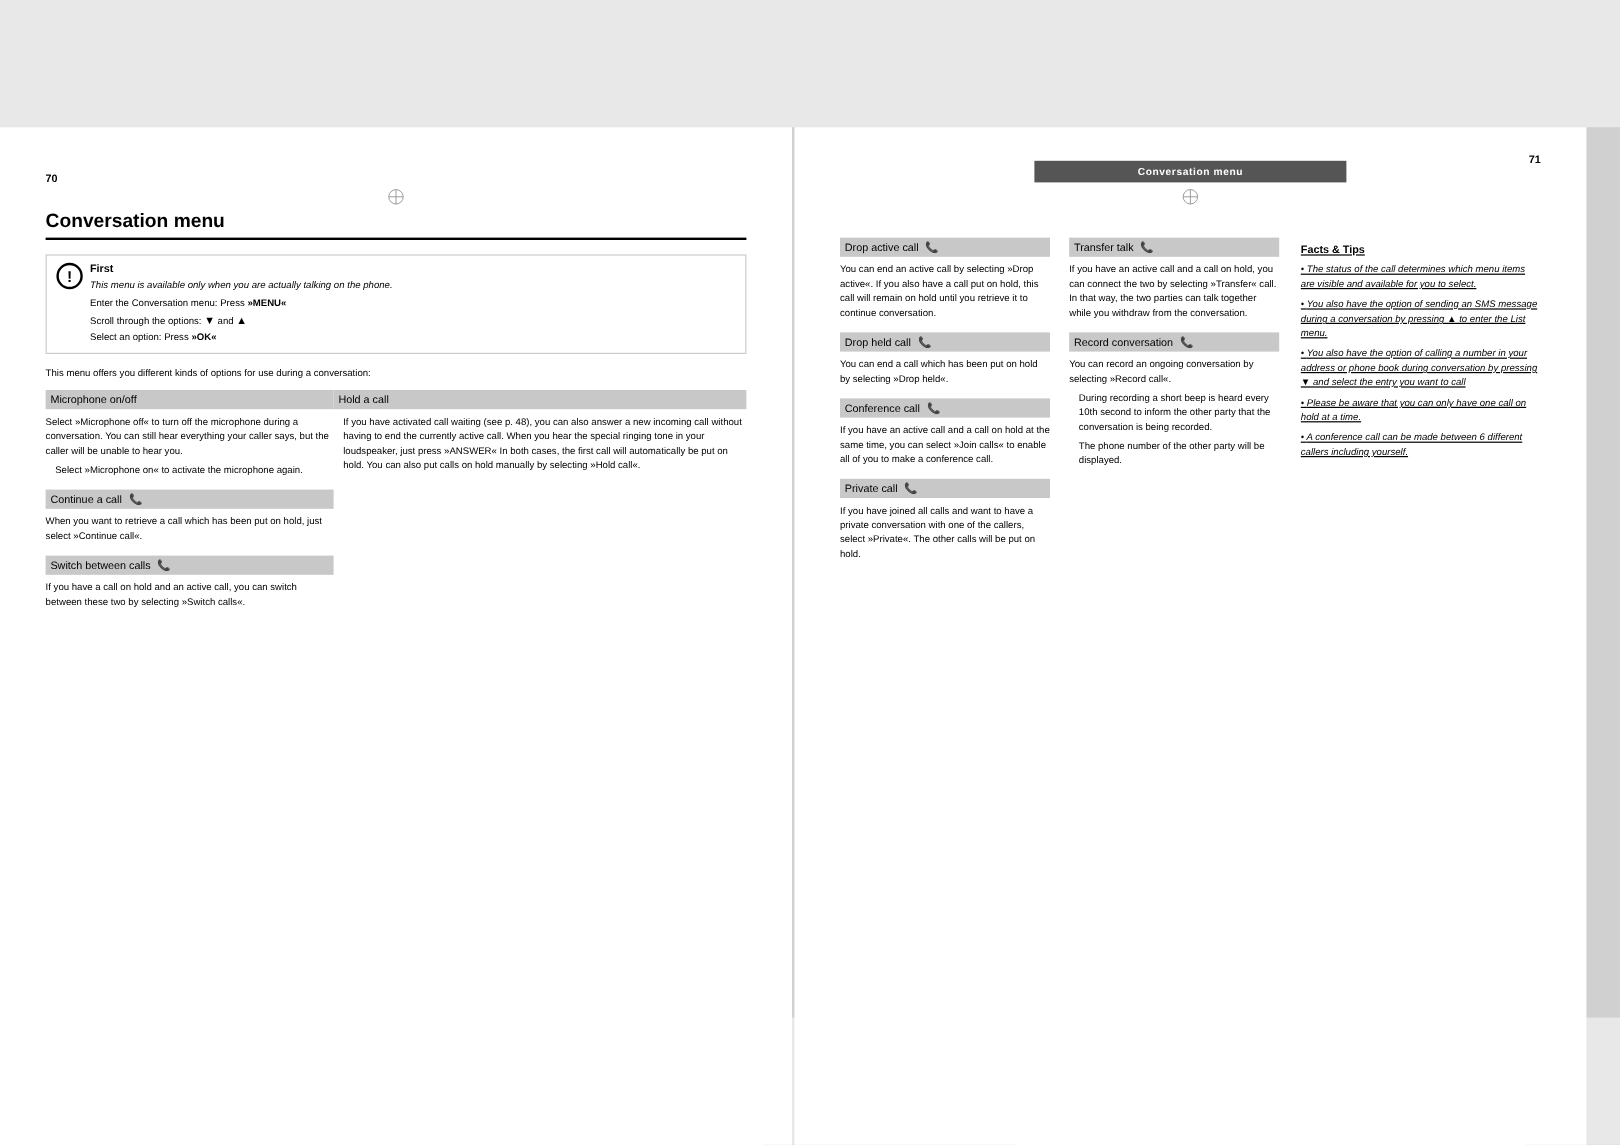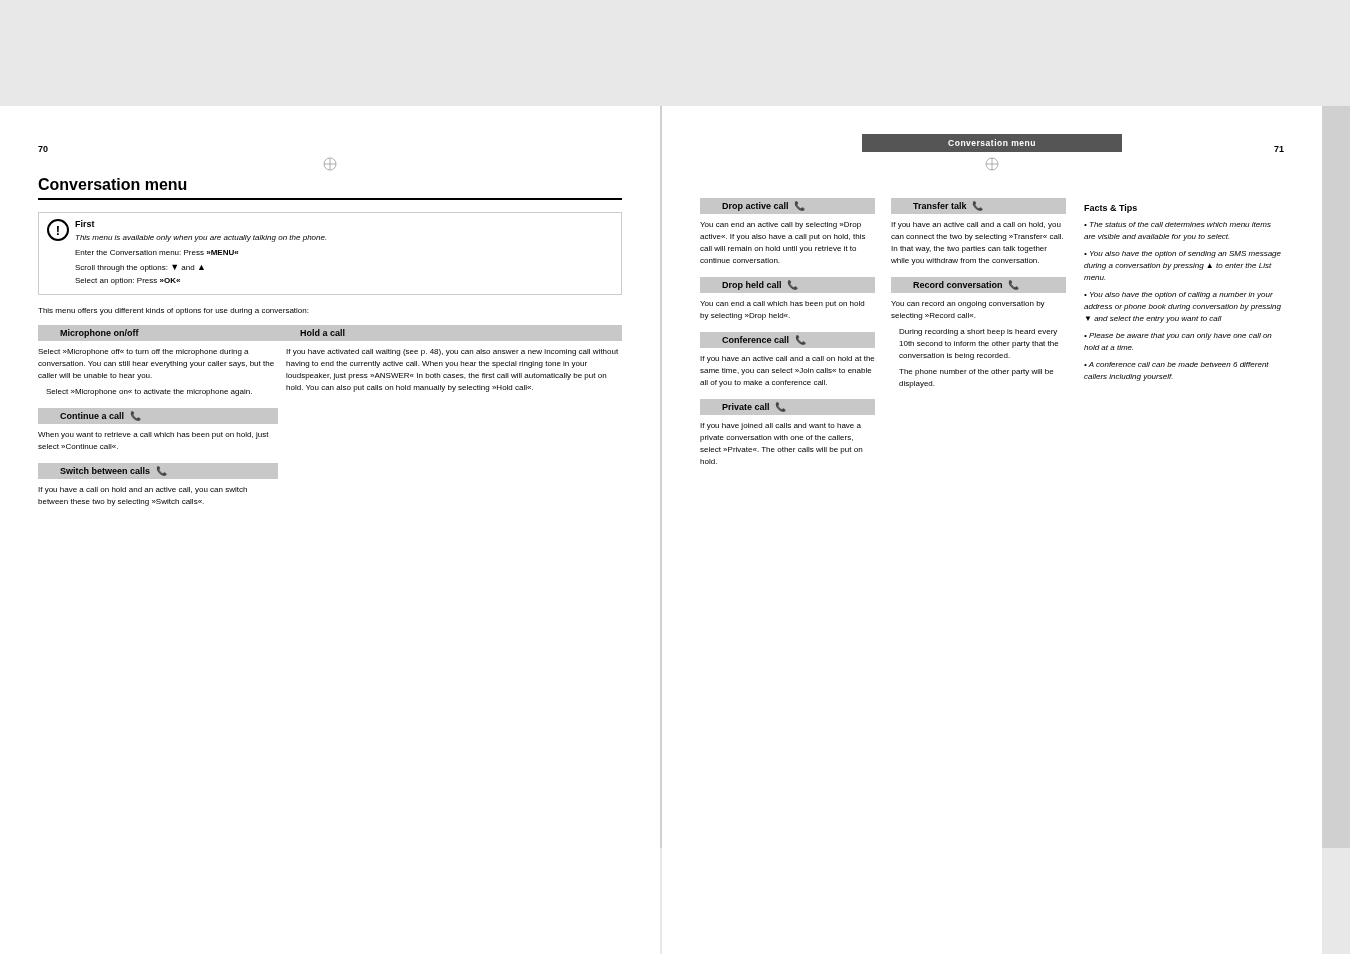--- a/index.html
+++ b/index.html
@@ -33,21 +33,21 @@
     
     .page-number-left {
       position: absolute;
       top: 38px;
       left: 38px;
       font-size: 9px;
       font-weight: bold;
     }
     .page-number-right {
       position: absolute;
-      top: 38px;
+      top: 22px;
       right: 38px;
       font-size: 9px;
       font-weight: bold;
     }
     
     .header-bar {
       position: absolute;
       top: 28px;
       left: 200px;
       right: 200px;
@@ -133,44 +133,44 @@
     
     .two-col {
       display: flex;
     }
     .col-left { width: 240px; flex-shrink: 0; }
     .col-right { flex: 1; }
 
     
     .section-header {
       background: #c8c8c8;
-      padding: 3px 22px;
-      font-size: 9px;
-      font-weight: bold;
+      padding: 3px 4px;
+      font-size: 9px;
+      font-weight: normal;
       margin-bottom: 5px;
       display: flex;
       gap: 4px;
     }
 
     
     .section-text {
       font-size: 8px;
       line-height: 1.5;
       margin-bottom: 10px;
     }
     .section-text p { margin-bottom: 4px; }
     .section-text .indent { margin-left: 8px; }
 
     
     .right-two-col {
       display: flex;
       gap: 18px;
     }
     .right-col-left { flex: 1; }
-    .right-col-right { width: 200px; flex-shrink: 0; }
+    .right-col-right { width: 200px; flex-shrink: 0; text-decoration: underline; }
 
     
     .facts-box {
       padding-top: 5px;
     }
     .facts-title {
       font-size: 9px;
       font-weight: bold;
       margin-bottom: 6px;
     }

